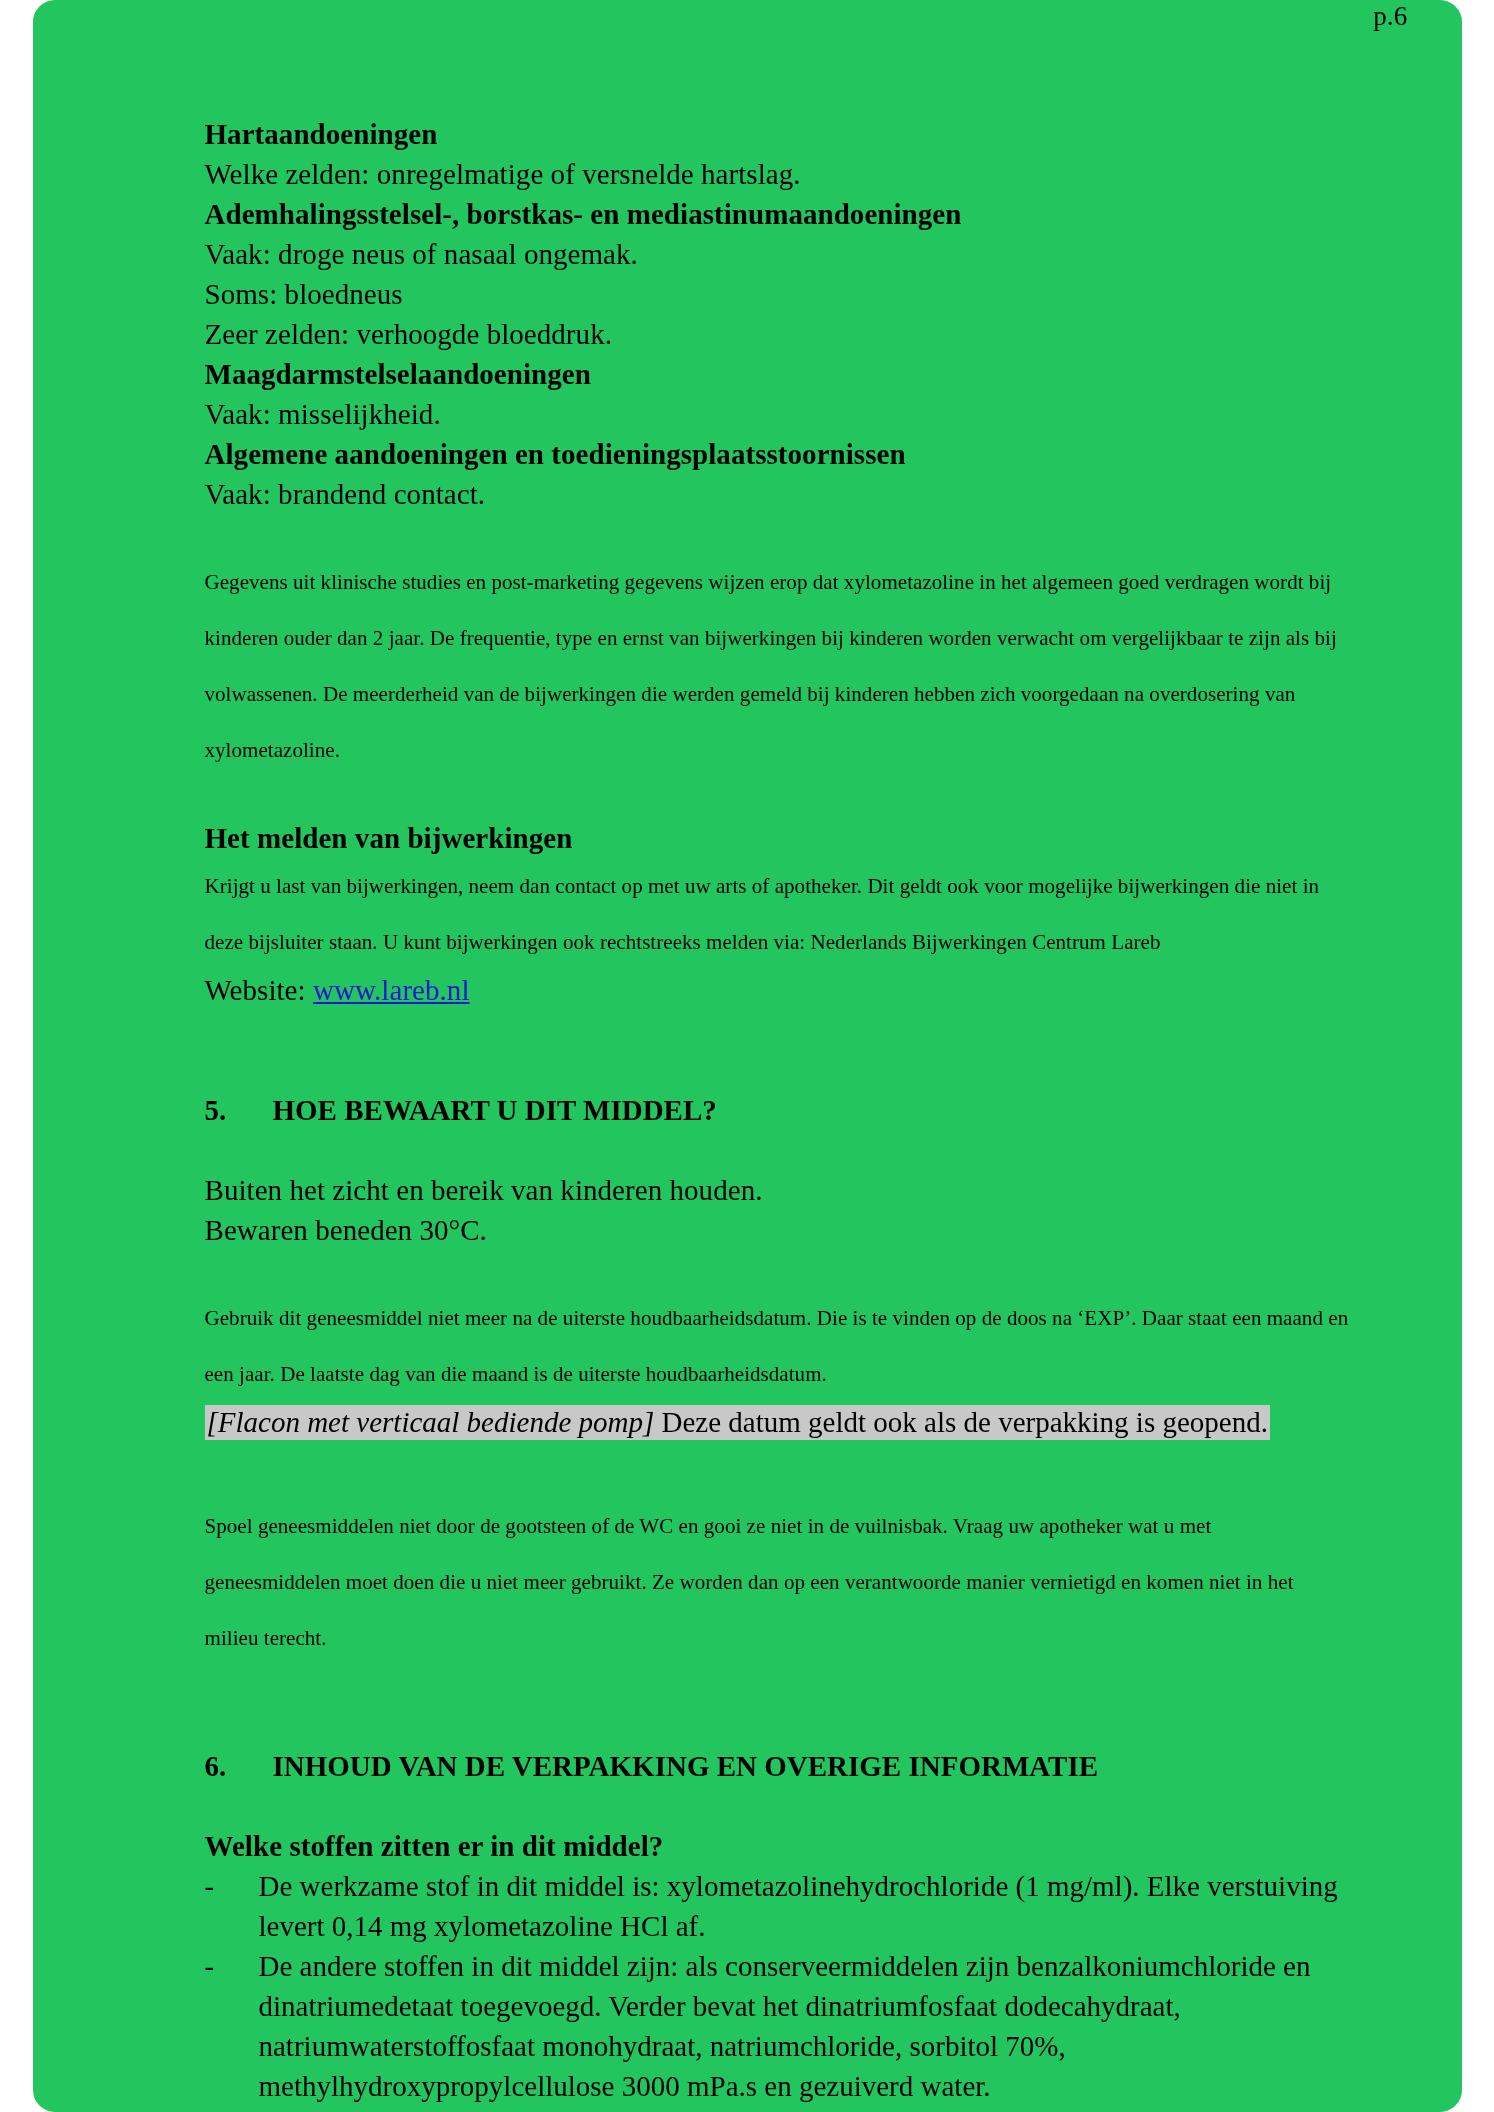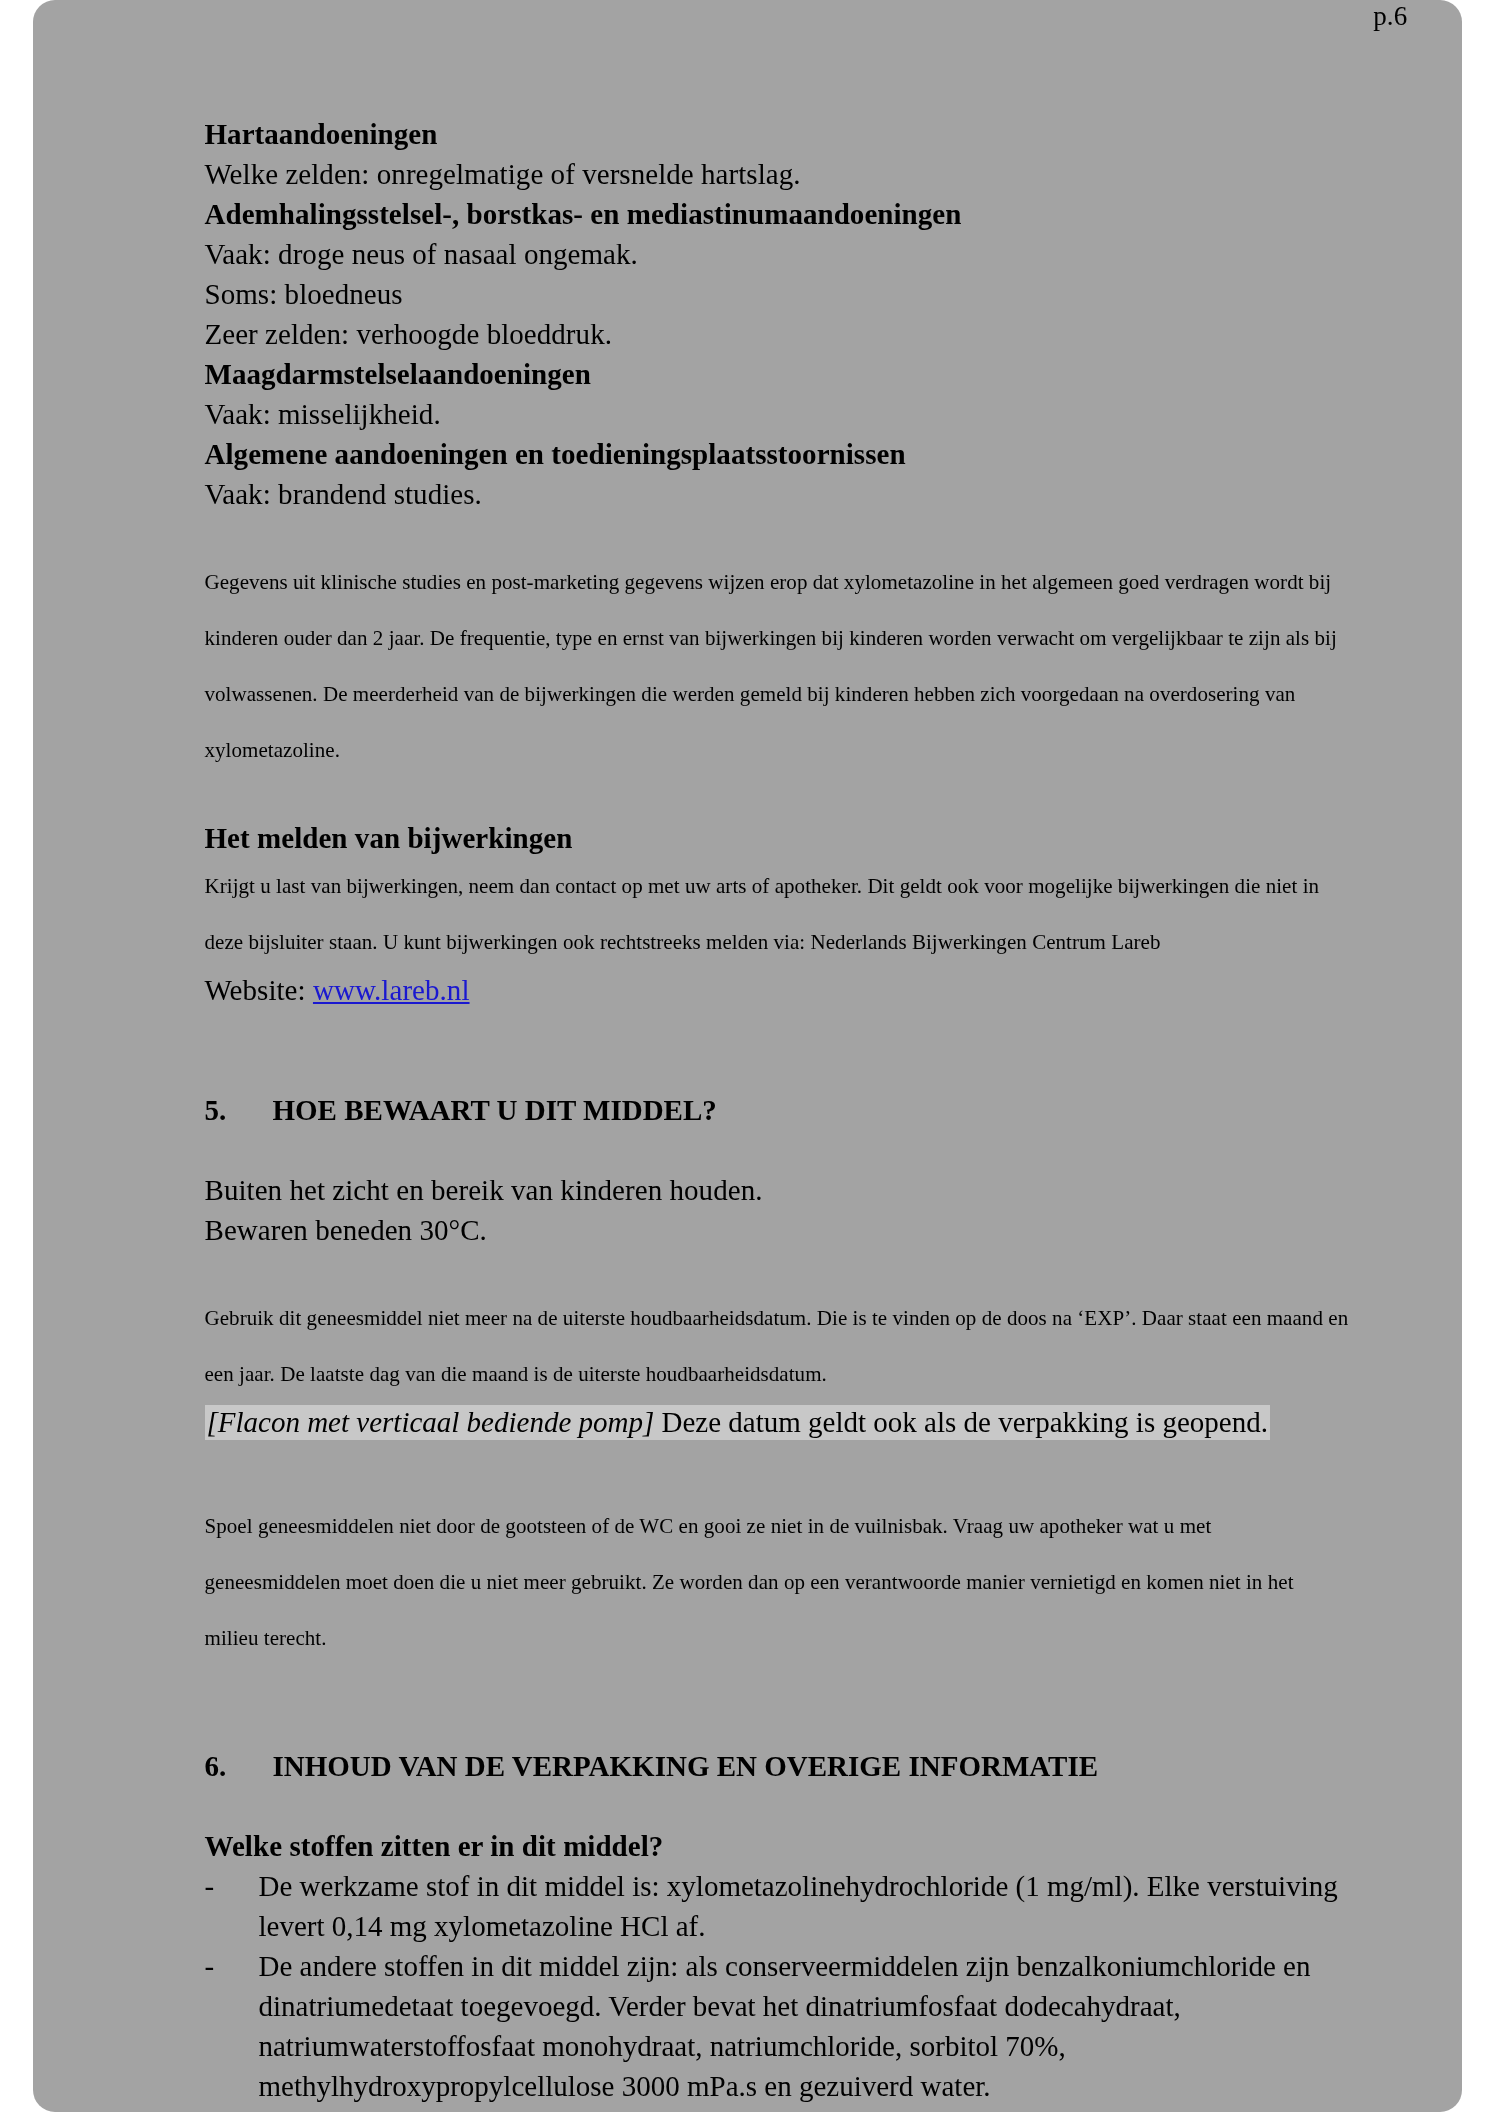--- a/index.html
+++ b/index.html
@@ -10,21 +10,21 @@
   }
   body {
     font-family: "Liberation Serif", "DejaVu Serif", serif;
     color: #000000;
   }
   .page {
     position: relative;
     width: 1429px;
     height: 2112px;
     margin: 0 auto;
-    background: #a3a3a3;
+    background: #22c55e;
     box-sizing: border-box;
     overflow: hidden;
     border-radius: 22px;
   }
   .content {
     position: absolute;
     left: 172px;
     top: 60px;
     width: 1148px;
   }
@@ -122,21 +122,21 @@
       <div class="line bold">Ademhalingsstelsel-, borstkas- en mediastinumaandoeningen</div>
       <div class="line">Vaak: droge neus of nasaal ongemak.</div>
       <div class="line">Soms: bloedneus</div>
 
       <div class="line">Zeer zelden: verhoogde bloeddruk.</div>
 
       <div class="line bold">Maagdarmstelselaandoeningen</div>
       <div class="line">Vaak: misselijkheid.</div>
 
       <div class="line bold">Algemene aandoeningen en toedieningsplaatsstoornissen</div>
-      <div class="line">Vaak: brandend studies.</div>
+      <div class="line">Vaak: brandend contact.</div>
     </div>
 
     <div class="gap-sm"></div>
 
     <p class="para">Gegevens uit klinische studies en post-marketing gegevens wijzen erop dat xylometazoline in het algemeen goed verdragen wordt bij kinderen ouder dan 2 jaar. De frequentie, type en ernst van bijwerkingen bij kinderen worden verwacht om vergelijkbaar te zijn als bij volwassenen. De meerderheid van de bijwerkingen die werden gemeld bij kinderen hebben zich voorgedaan na overdosering van xylometazoline.</p>
 
     <div class="gap-sm"></div>
 
     <div class="line bold">Het melden van bijwerkingen</div>
     <p class="para">Krijgt u last van bijwerkingen, neem dan contact op met uw arts of apotheker. Dit geldt ook voor mogelijke bijwerkingen die niet in deze bijsluiter staan. U kunt bijwerkingen ook rechtstreeks melden via: Nederlands Bijwerkingen Centrum Lareb</p>

